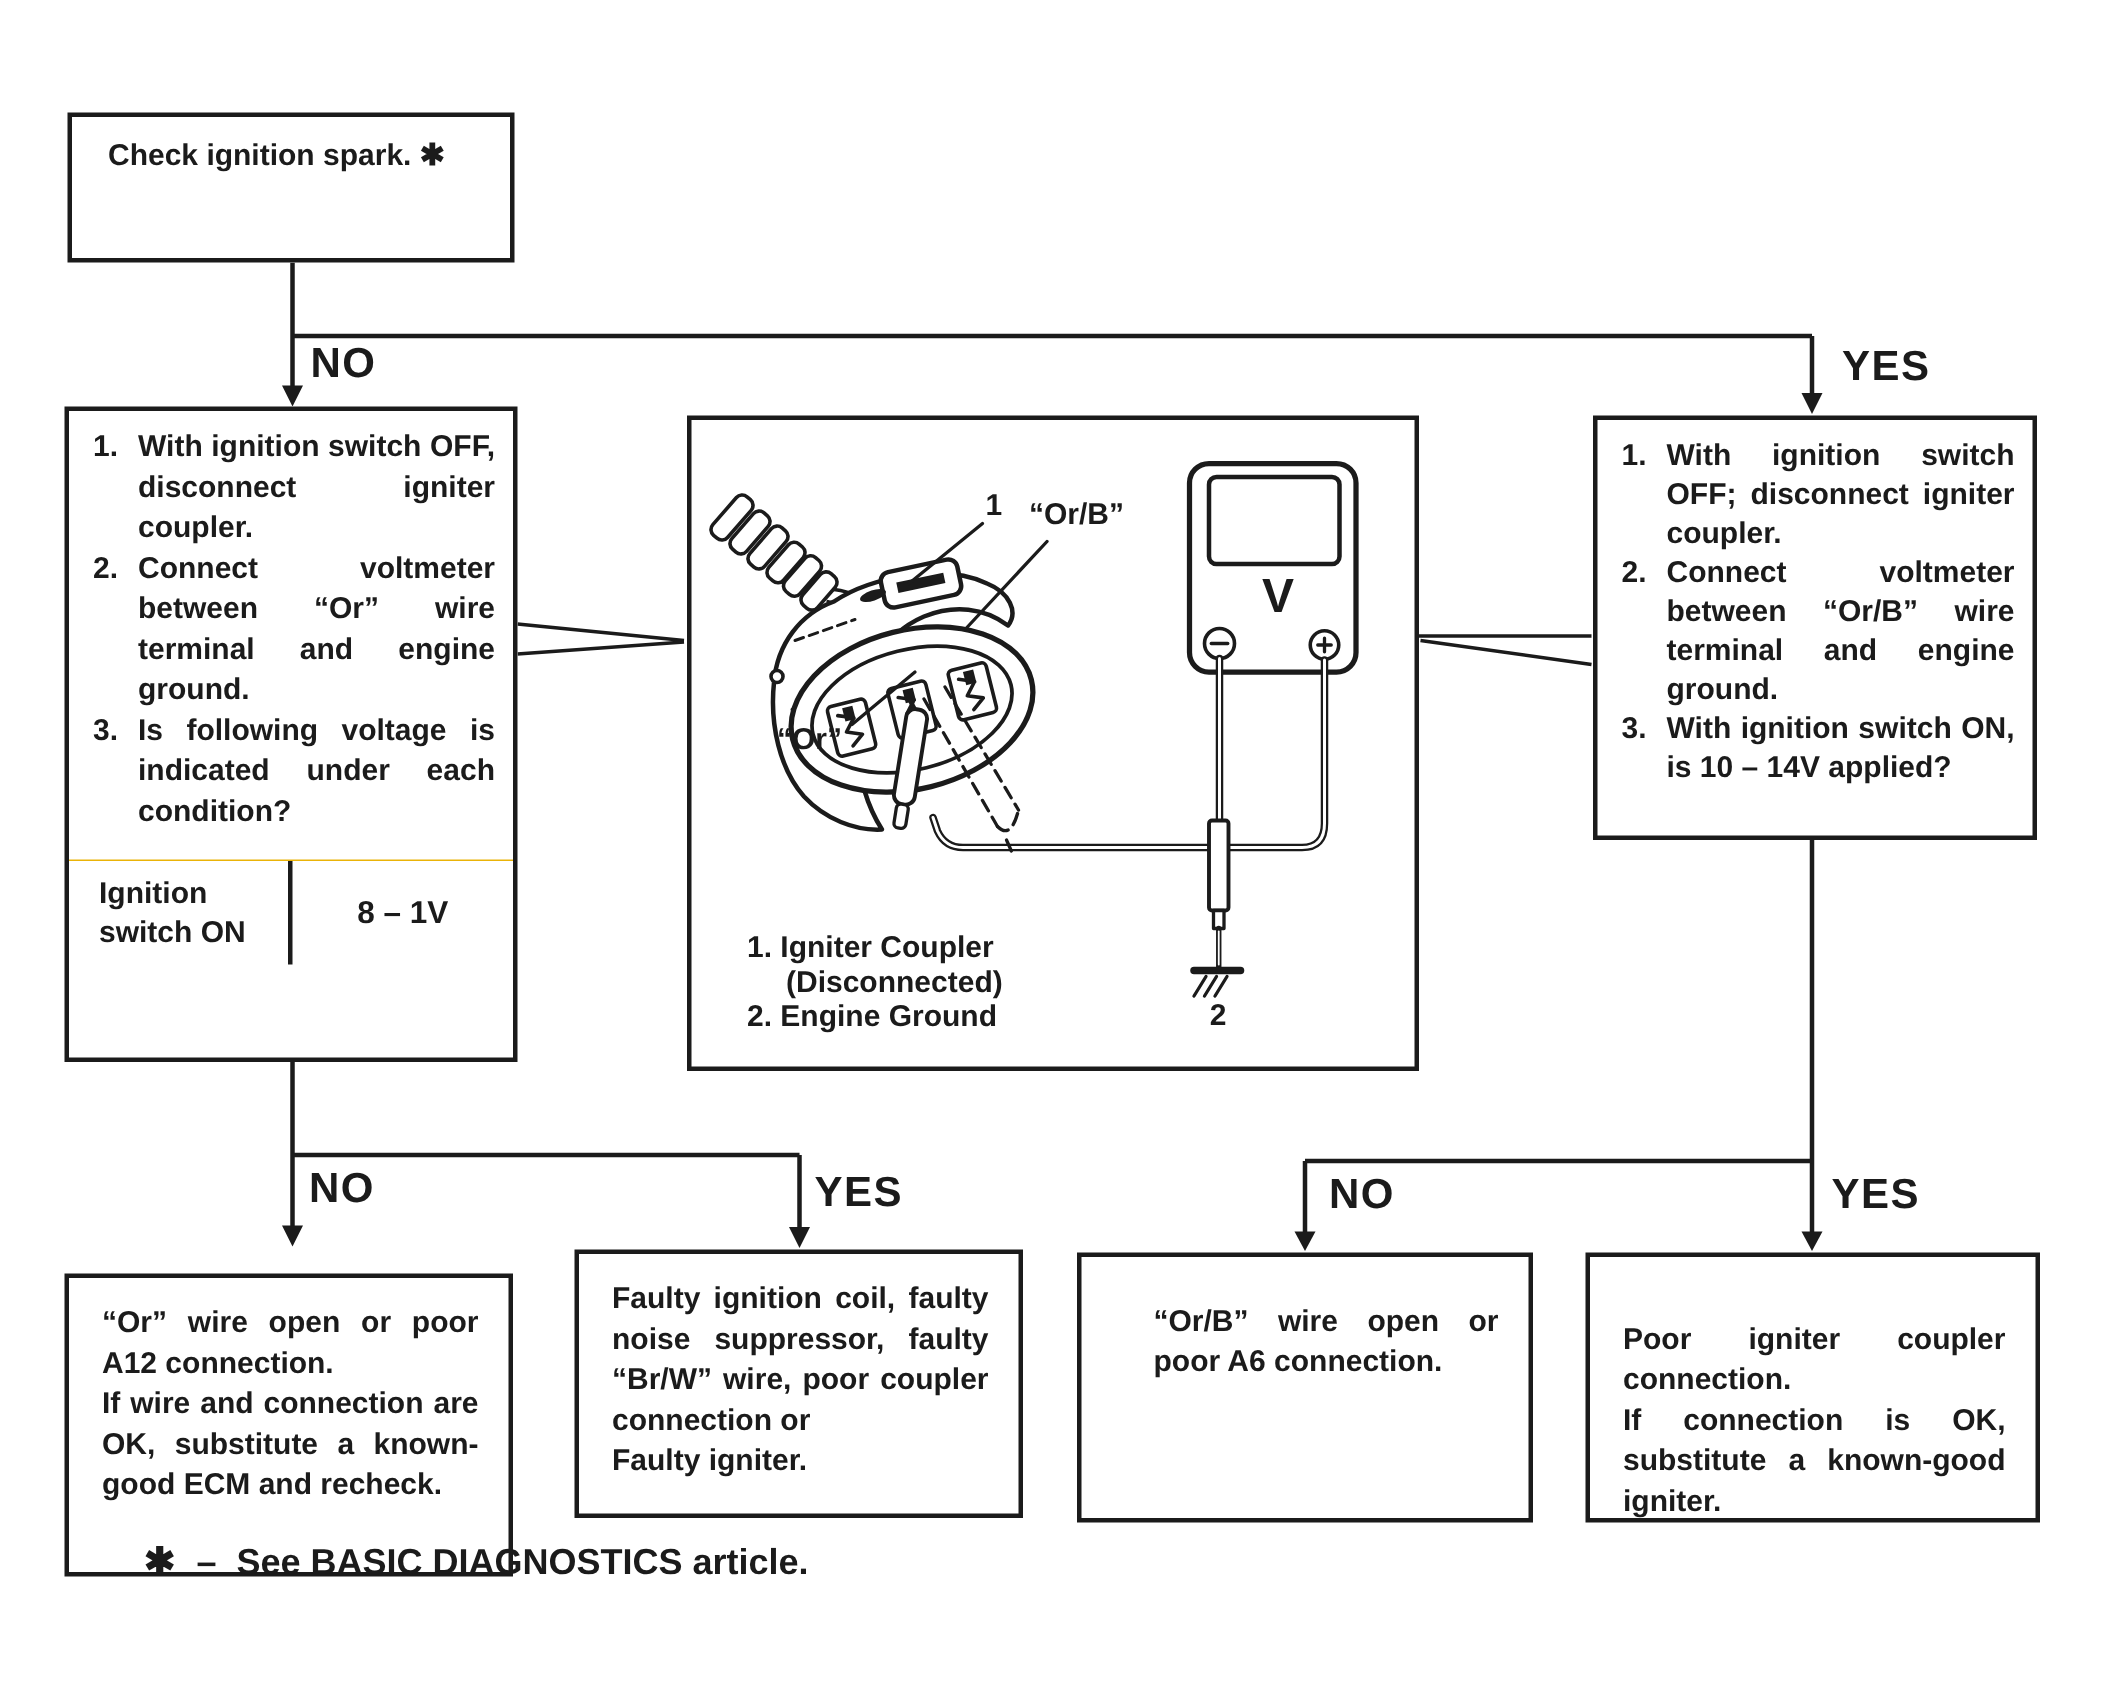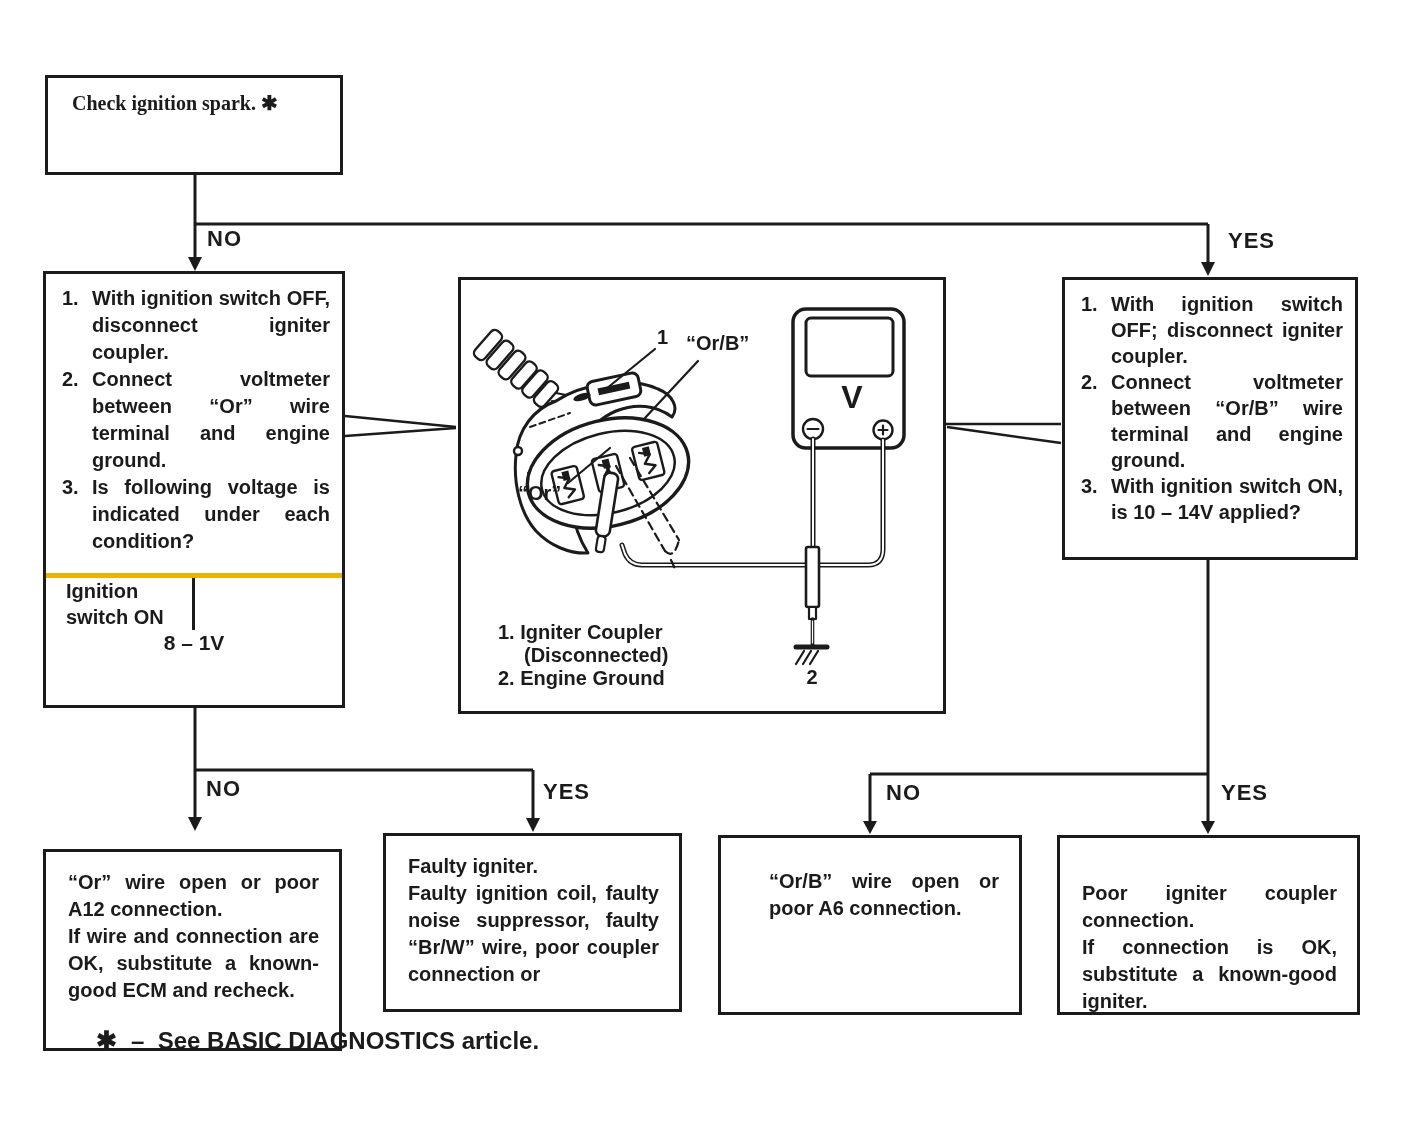--- a/index.html
+++ b/index.html
@@ -3,24 +3,24 @@
 <meta charset="utf-8">
 <style>
   html,body{margin:0;padding:0;background:#fff;}
   #page{position:relative;width:1418px;height:1127px;background:#ffffff;
         font-family:"Liberation Sans",sans-serif;color:#1b1b1b;overflow:hidden;}
   .box{position:absolute;background:#fff;border:3px solid #1b1b1b;box-sizing:border-box;}
   .steps{position:absolute;left:0;right:0;top:0;padding:11px 12px 0 16px;}
   .step{display:flex;font-size:20px;line-height:27px;font-weight:bold;}
   .step .num{width:30px;flex:none;}
   .step .txt{flex:1;text-align:justify;}
-  .branch-label{position:absolute;font-size:22px;font-weight:bold;letter-spacing:1px;}
+  .branch-label{position:absolute;font-size:28px;font-weight:bold;letter-spacing:1px;}
   .outcome{padding:17px 20px 0 22px;}
   .outcome p{margin:0;font-size:20px;line-height:27px;font-weight:bold;text-align:justify;}
-  .vrow{position:absolute;left:0;right:0;display:flex;border-top:5px solid #eab308;flex-direction:column;}
+  .vrow{position:absolute;left:0;right:0;display:flex;border-top:1px solid #eab308;}
   .vcond{width:149px;border-right:3px solid #1b1b1b;box-sizing:border-box;
          display:flex;flex-direction:column;justify-content:center;
          padding-left:20px;font-size:20px;line-height:26px;font-weight:bold;}
   .vval{flex:1;display:flex;flex-direction:column;justify-content:center;align-items:center;
         font-size:21px;line-height:26px;font-weight:bold;}
   .dlabel{position:absolute;font-size:20px;font-weight:bold;white-space:nowrap;}
   svg.overlay{position:absolute;left:0;top:0;width:1418px;height:1127px;}
   .footnote{position:absolute;left:96px;top:1026px;display:flex;align-items:baseline;}
   .fn-star{font-size:25px;font-weight:bold;margin-right:14px;}
   .fn-text{font-size:24px;font-weight:bold;white-space:pre;}
@@ -47,21 +47,21 @@
     <g stroke-width="2.4">
       <path d="M345,416 L456,427"></path>
         <path d="M345,436 L456,428"></path>
     </g>
     <g stroke-width="2.4">
       <path d="M946,424 H1061"></path>
         <path d="M947,427 L1061,443"></path>
     </g>
   </svg>
 
-  <div class="box" style="left:45px;top:75px;width:298px;height:100px;font-family:Liberation Serif, serif;">
+  <div class="box" style="left:45px;top:75px;width:298px;height:100px;">
     <div style="padding:13px 10px 0 24px;font-size:20px;font-weight:bold;">Check ignition spark. ✱</div>
   </div>
 
   <span class="branch-label" style="left:207px;top:226px;">NO</span>
   <span class="branch-label" style="left:1228px;top:228px;">YES</span>
 
   <div class="box" style="left:43px;top:271px;width:302px;height:437px;">
     <div class="steps" style="height:288px;">
       <div class="step">
         <span class="num">1.</span>
@@ -218,22 +218,22 @@
   <span class="branch-label" style="left:206px;top:776px;">NO</span>
   <span class="branch-label" style="left:543px;top:779px;">YES</span>
   <span class="branch-label" style="left:886px;top:780px;">NO</span>
   <span class="branch-label" style="left:1221px;top:780px;">YES</span>
 
   <div class="box outcome" style="left:43px;top:832px;width:299px;height:202px;margin-top:17px;">
     <p>“Or” wire open or poor A12 connection.</p>
     <p>If wire and connection are OK, substitute a known-good ECM and recheck.</p>
   </div>
   <div class="box outcome" style="left:383px;top:833px;width:299px;height:179px;">
+    <p>Faulty ignition coil, faulty noise suppressor, faulty “Br/W” wire, poor coupler connection or</p>
     <p>Faulty igniter.</p>
-    <p>Faulty ignition coil, faulty noise suppressor, faulty “Br/W” wire, poor coupler connection or</p>
   </div>
   <div class="box outcome" style="left:718px;top:835px;width:304px;height:180px;padding-top:30px;padding-left:48px;">
     <p>“Or/B” wire open or poor A6 connection.</p>
   </div>
   <div class="box outcome" style="left:1057px;top:835px;width:303px;height:180px;padding-top:42px;">
     <p>Poor igniter coupler connection.</p>
     <p>If connection is OK, substitute a known-good igniter.</p>
   </div>
 
   <div class="footnote">

